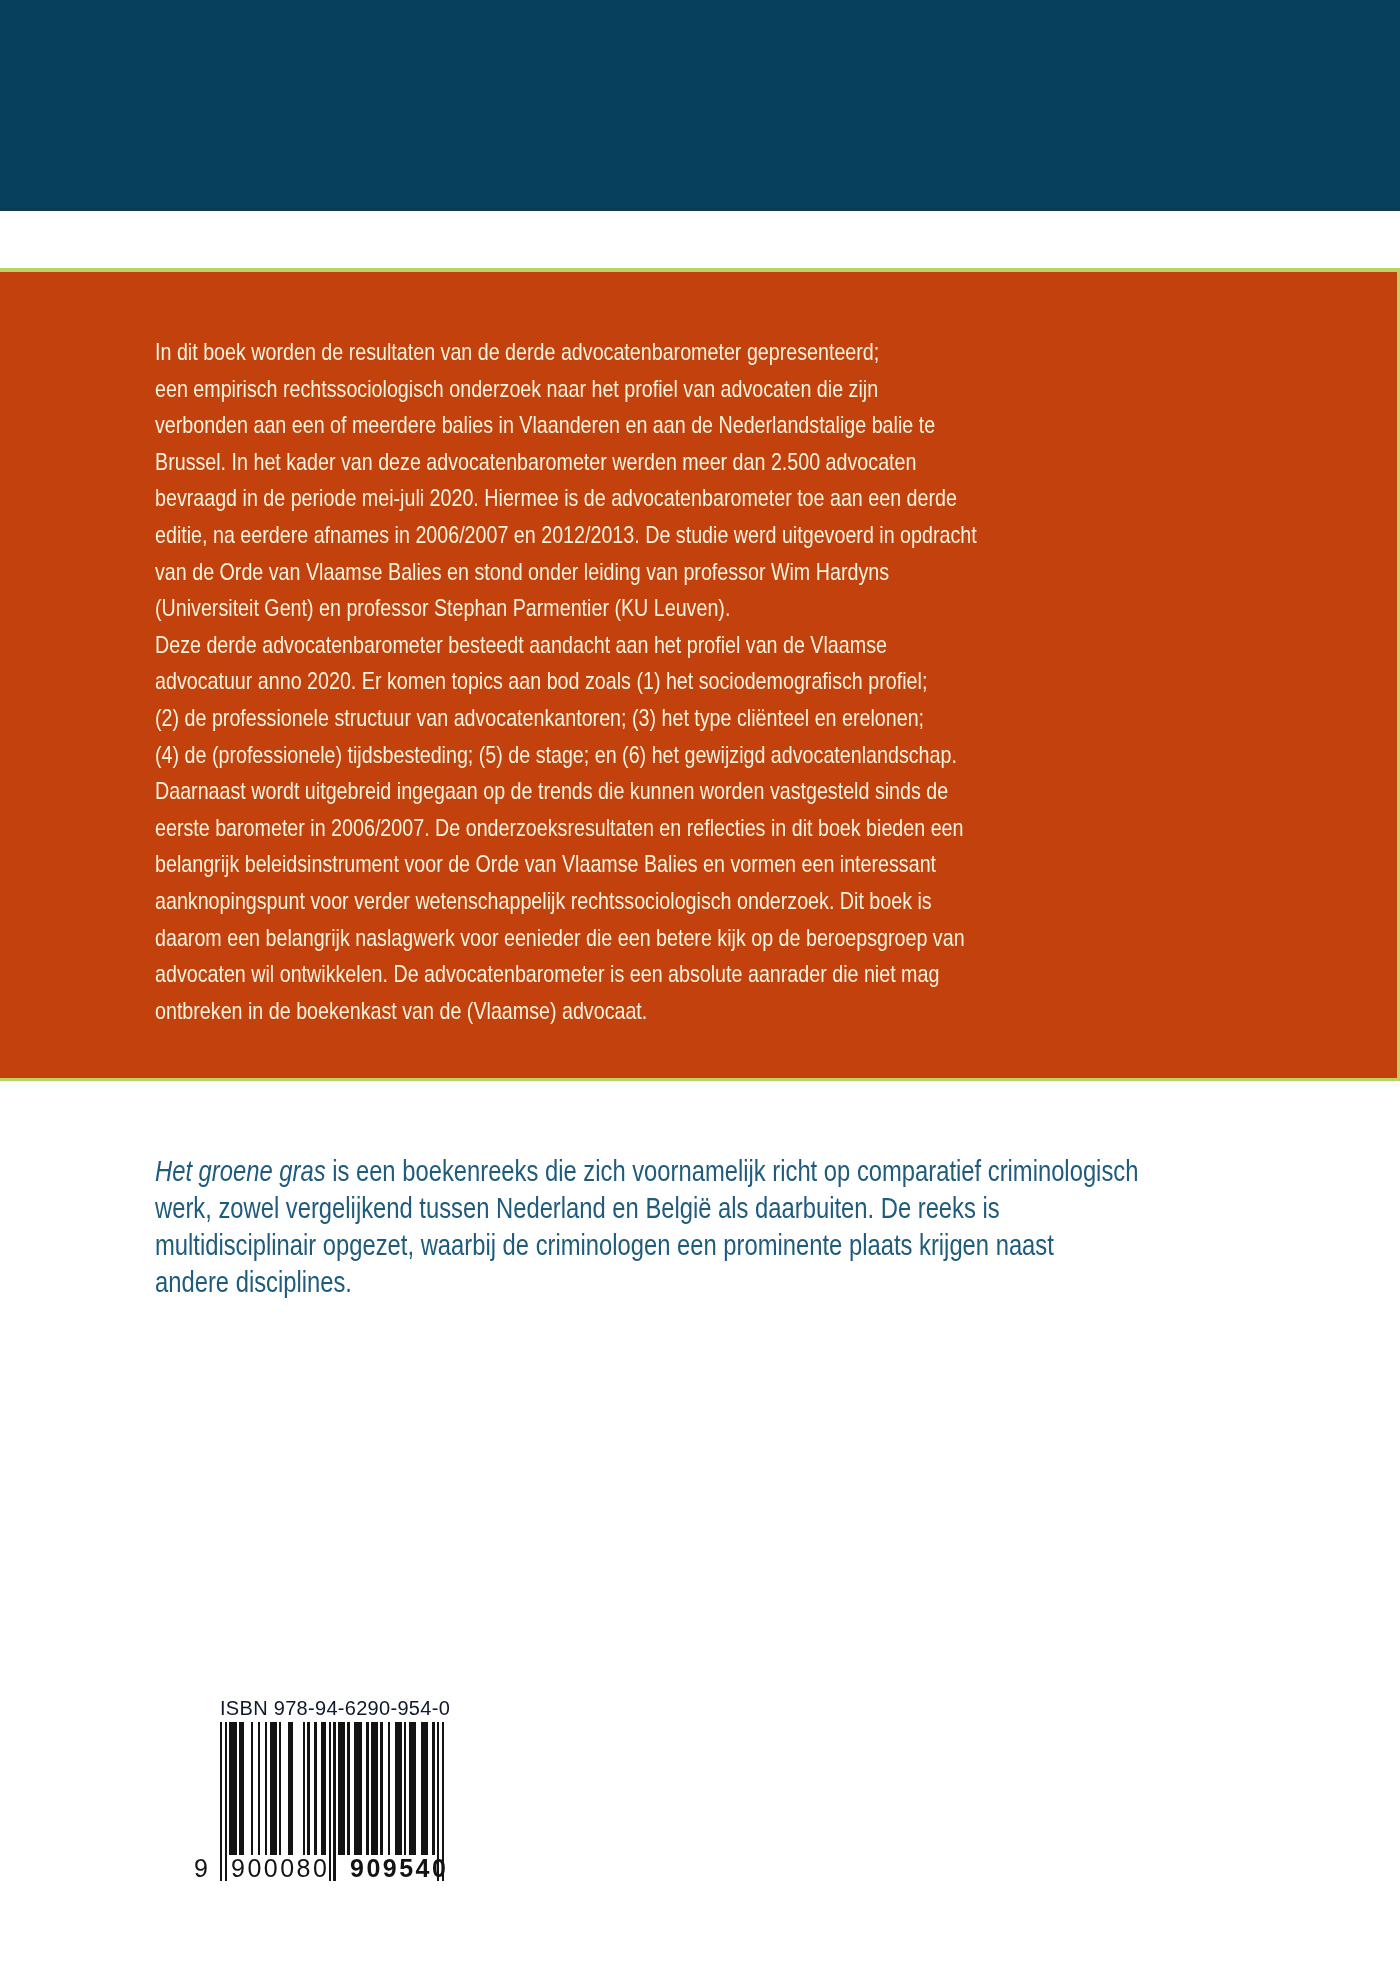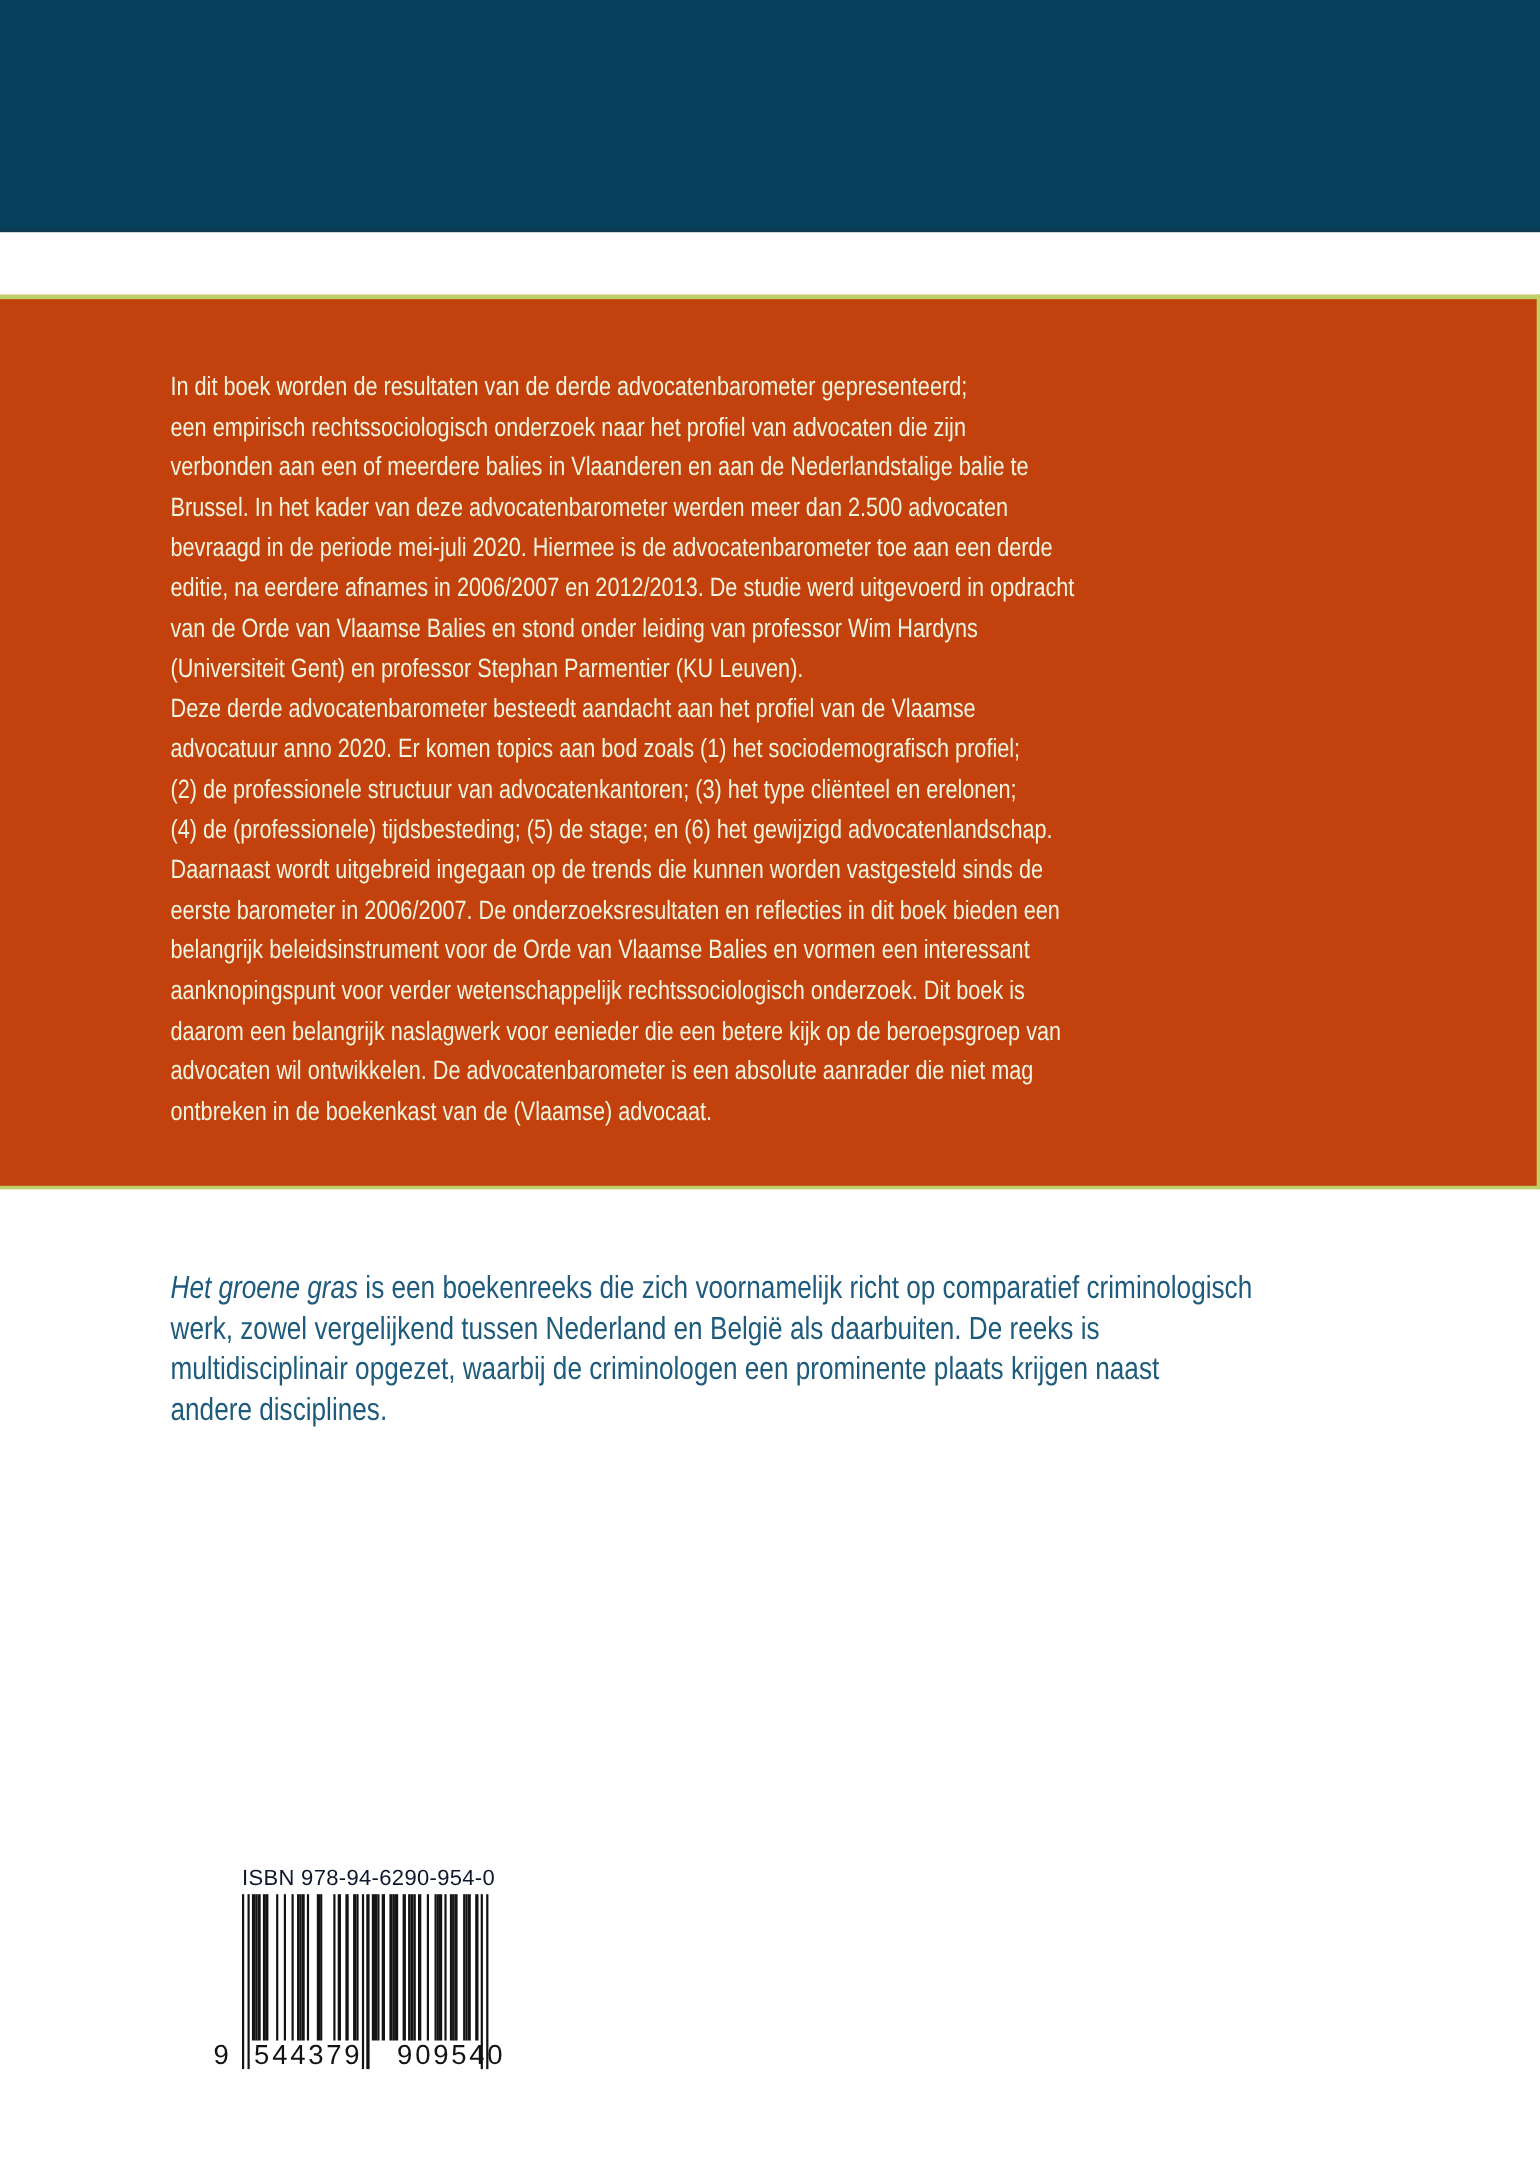--- a/index.html
+++ b/index.html
@@ -82,21 +82,21 @@
   .bc-digit {
     position: absolute;
     top: 156px;
     font-size: 25px;
     line-height: 30px;
     color: #131313;
     white-space: nowrap;
   }
   .bc-d9 { left: -26px; }
   .bc-g1 { left: 11px;  letter-spacing: 2.5px; }
-  .bc-g2 { left: 141px; letter-spacing: 2.5px; }
+  .bc-g2 { left: 130px; letter-spacing: 2.5px; font-weight: bold; }
 </style>
 </head>
 <body>
 
 <div class="cover">
 
   <div class="band-top"></div>
 
   <section class="green-panel">
     <p class="synopsis">In dit boek worden de resultaten van de derde advocatenbarometer gepresenteerd;
@@ -220,17 +220,17 @@
         <div class="mod bar"></div>
         <div class="mod"></div>
         <div class="mod"></div>
         <div class="mod bar"></div>
         <div class="mod"></div>
         <div class="mod bar guard"></div>
         <div class="mod guard"></div>
         <div class="mod bar guard"></div>
       </div>
     <div class="bc-digit bc-d9">9</div>
-    <div class="bc-digit bc-g1">544379</div>
+    <div class="bc-digit bc-g1">900080</div>
     <div class="bc-digit bc-g2">909540</div>
   </div>
 
 </div>
 
 </body></html>

